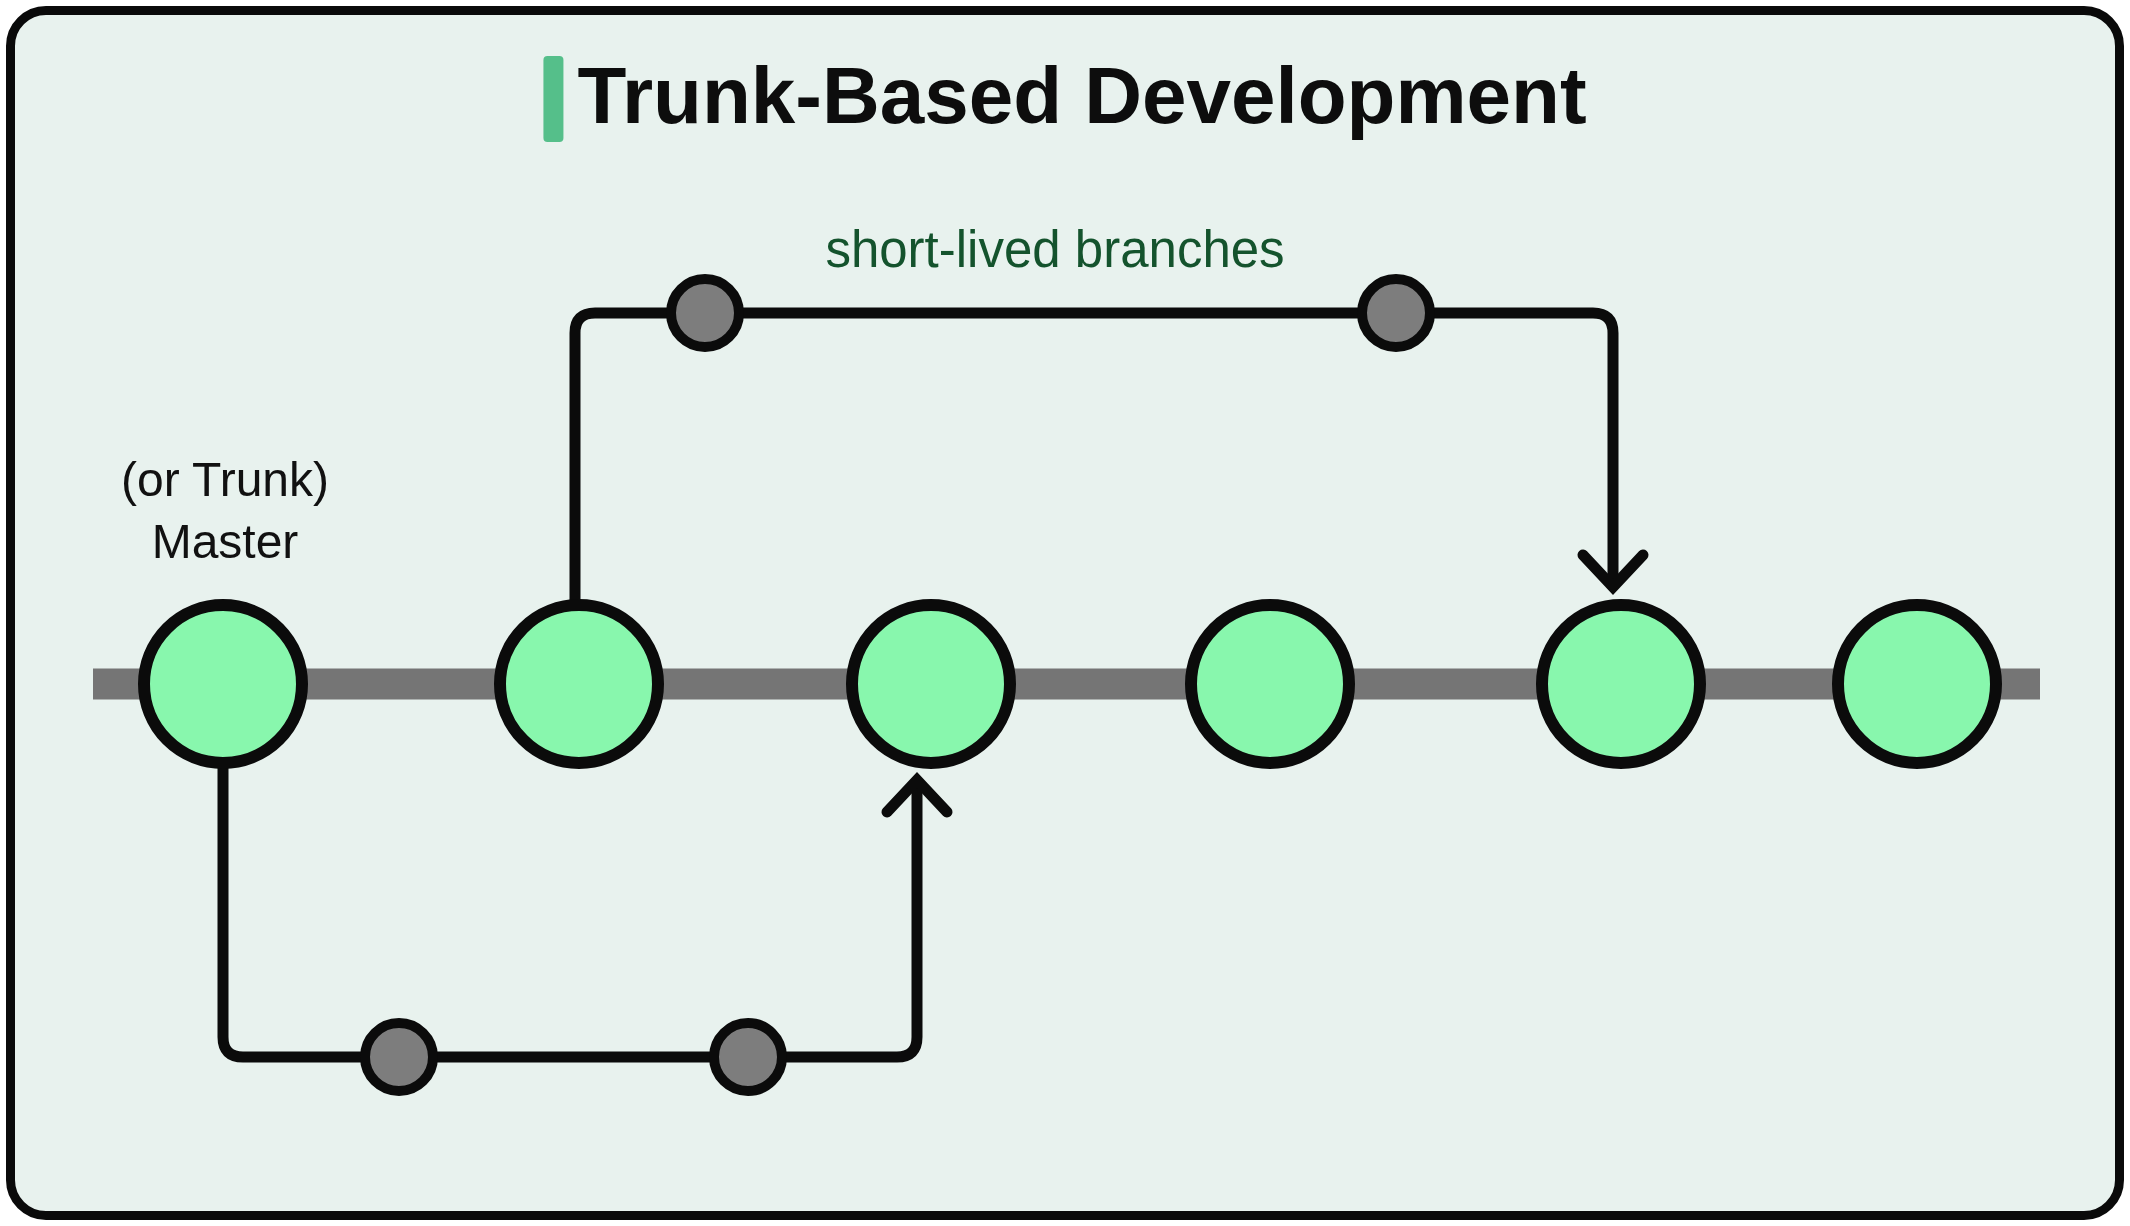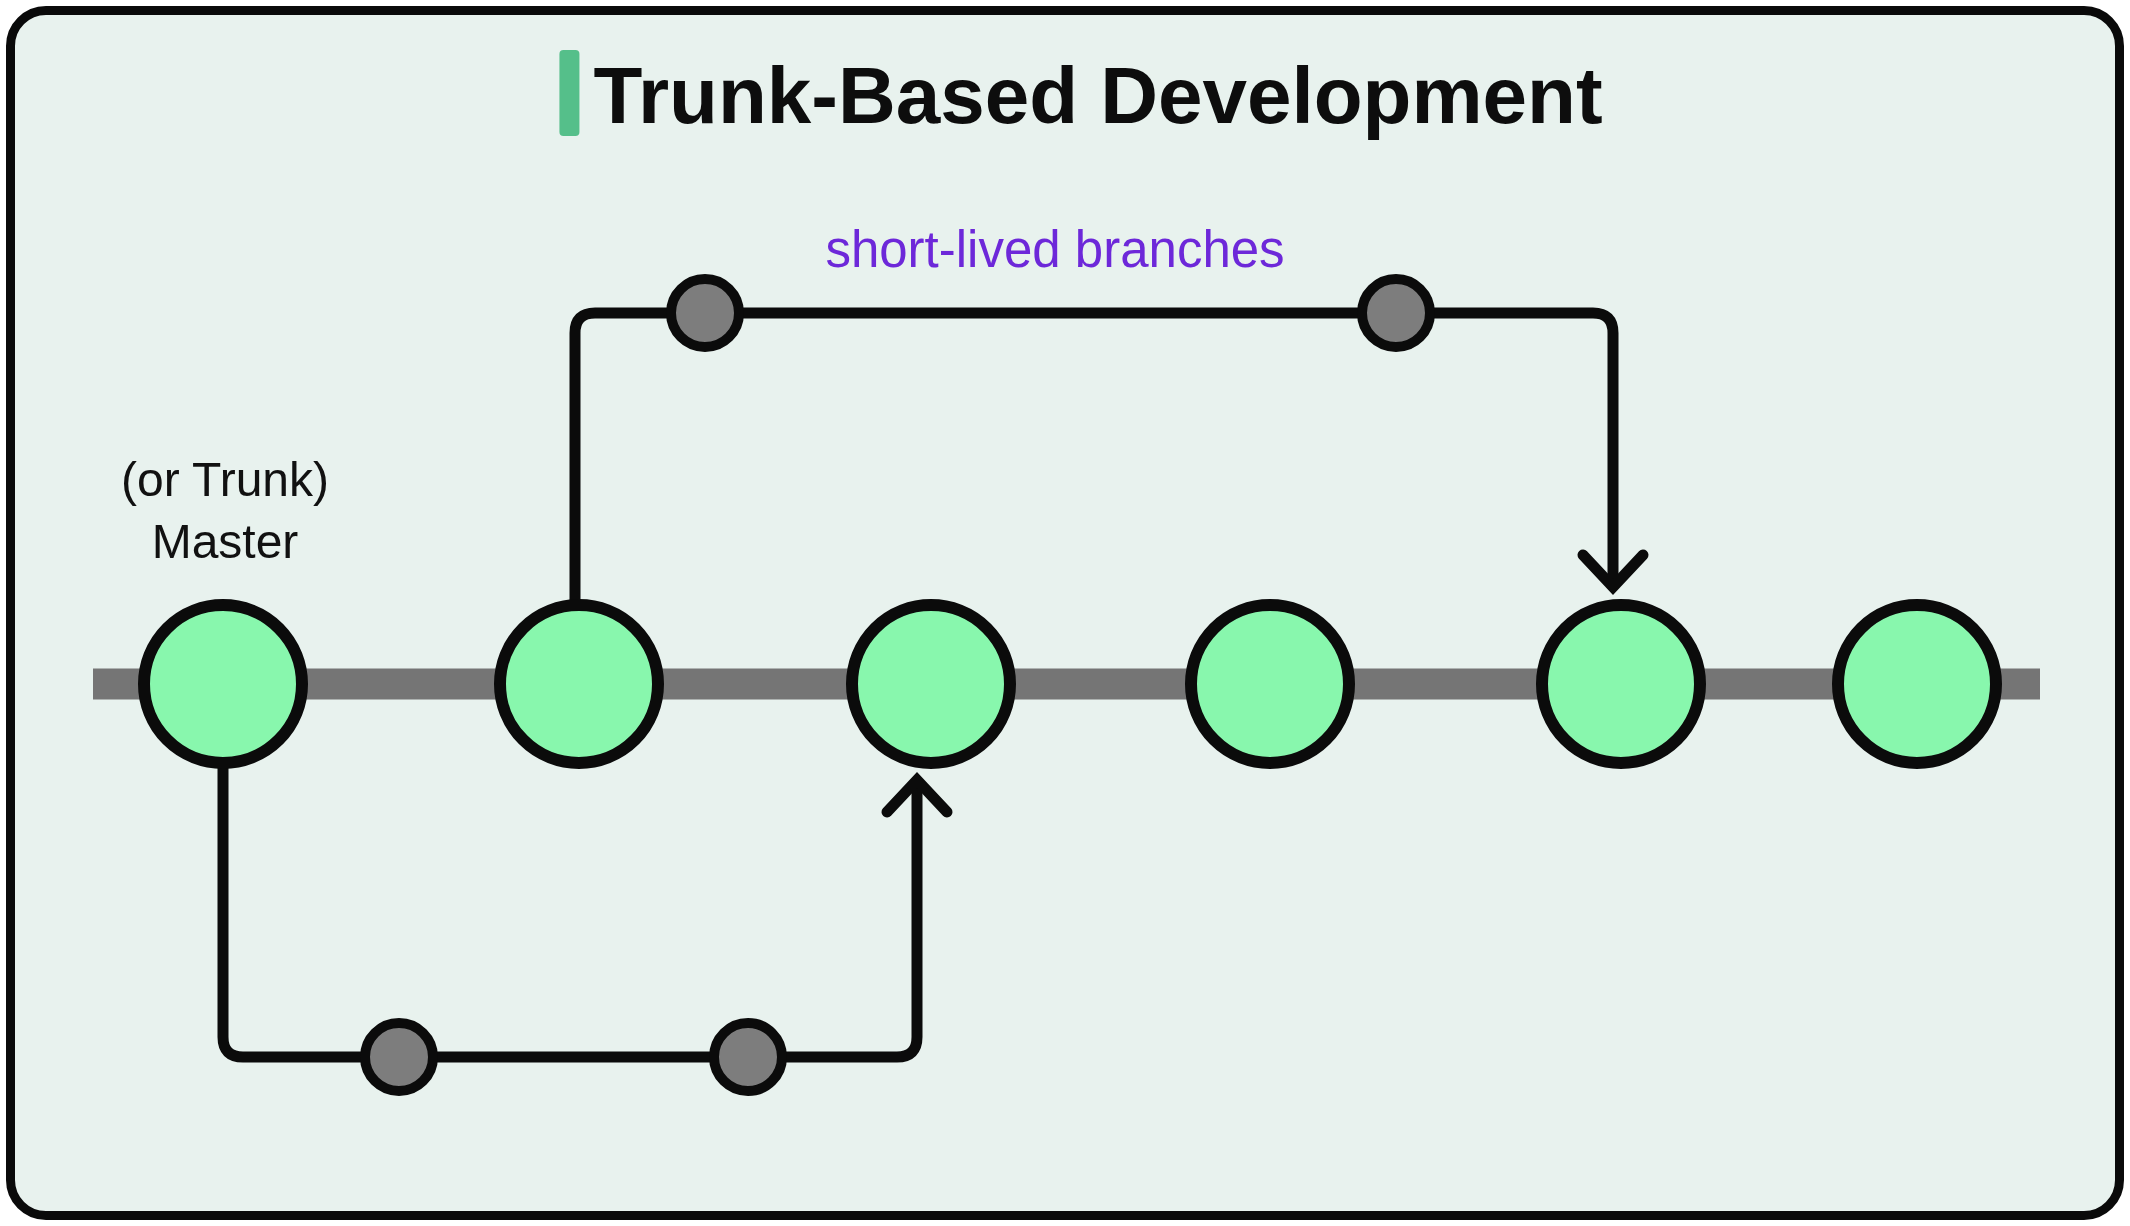--- a/index.html
+++ b/index.html
@@ -8,33 +8,33 @@
     font-family:"Liberation Sans", sans-serif;overflow:hidden;
   }
   .card{
     position:absolute;left:6px;top:6px;right:6px;bottom:6px;
     background:var(--card-bg,#e8f2ee);
     border:9px solid #0a0a0a;border-radius:40px;
   }
   svg.canvas{position:absolute;left:0;top:0;width:2130px;height:1226px;}
   .title-row{
     position:absolute;top:50px;left:50%;transform:translateX(-50%);
-    display:flex;align-items:flex-start;gap:14px;height:92px;margin-left:16px;
+    display:flex;align-items:flex-end;gap:14px;height:92px;
   }
   .accent-bar{
     display:inline-block;width:20px;height:86px;border-radius:4px;
     background:var(--accent,#55bf8a);
   }
   .title-text{
     font-size:80px;font-weight:bold;color:#0d0d0d;white-space:nowrap;
     letter-spacing:0px;line-height:92px;
   }
   .branches-label{
     position:absolute;top:220px;left:1055px;transform:translateX(-50%);
-    font-size:51px;font-weight:400;color:#6d28d9;white-space:nowrap;
+    font-size:51px;font-weight:400;color:#14532d;white-space:nowrap;
   }
   .master-label{
     position:absolute;top:449px;left:225px;transform:translateX(-50%);
     font-size:48px;font-weight:400;color:#111111;text-align:center;
     line-height:62px;white-space:nowrap;
   }
 </style>
 </head>
 <body style="--card-bg: #e8f2ee; --accent: #55bf8a; background: rgb(255, 255, 255);">
 

